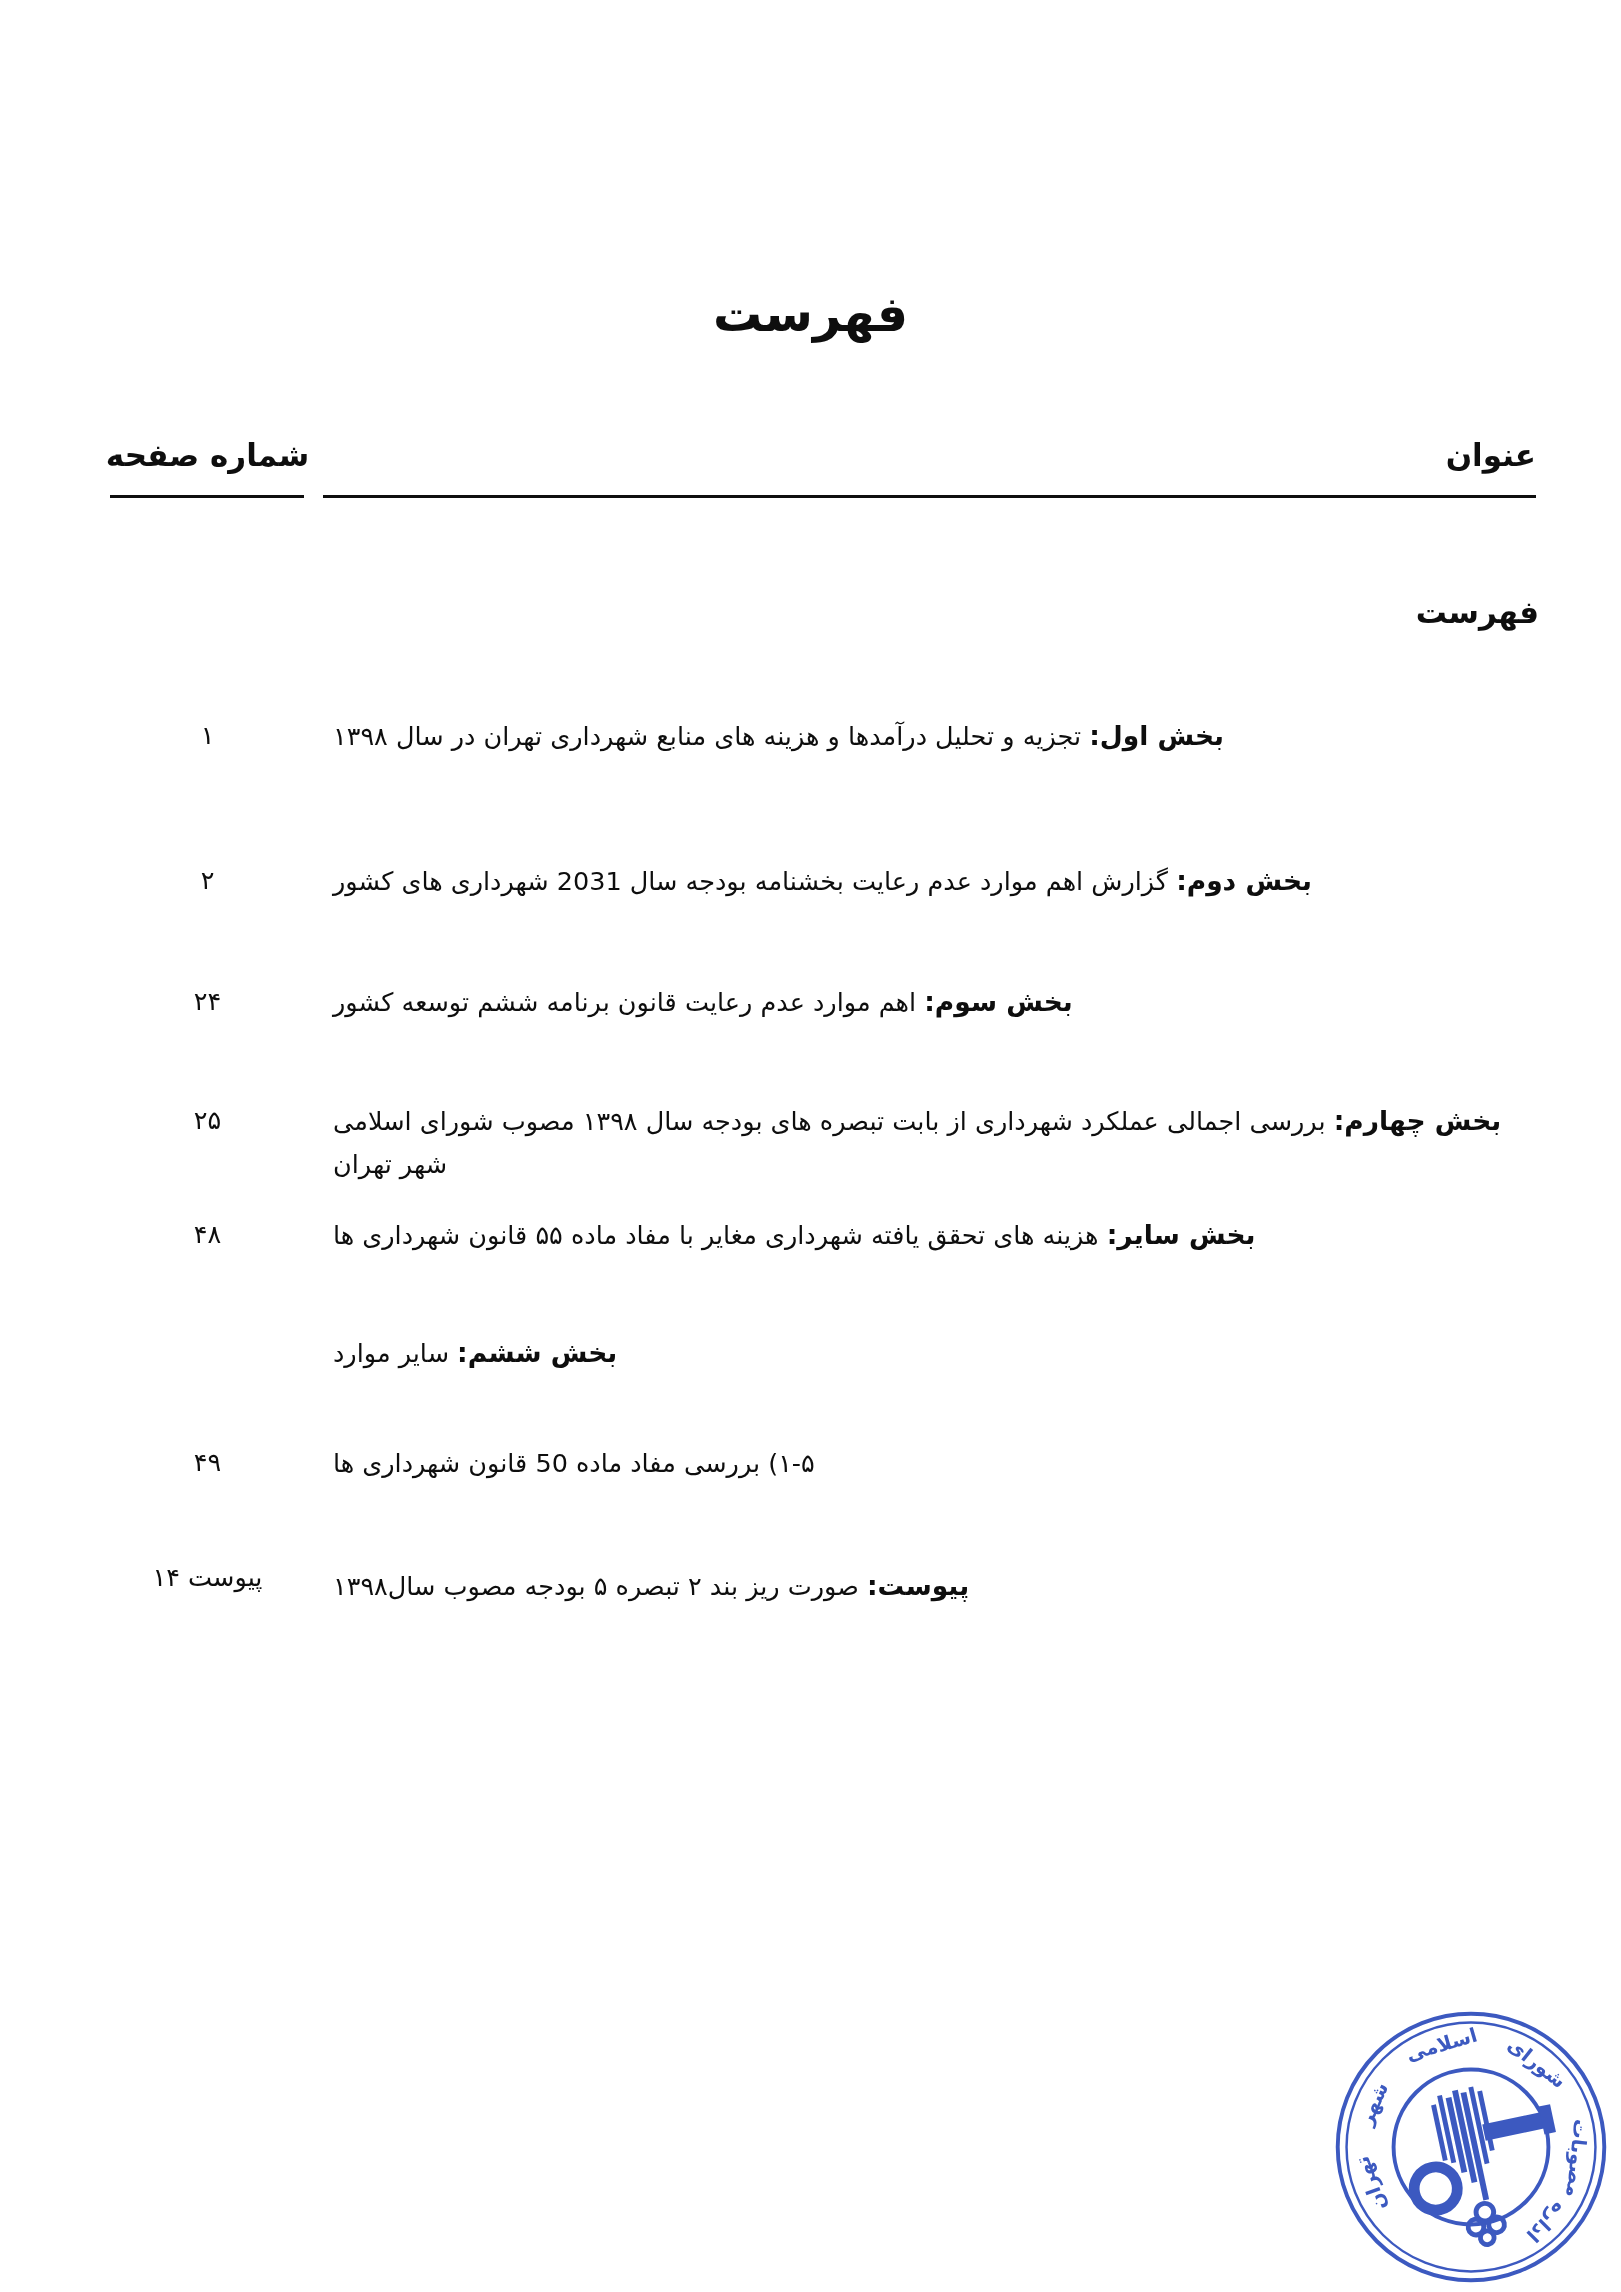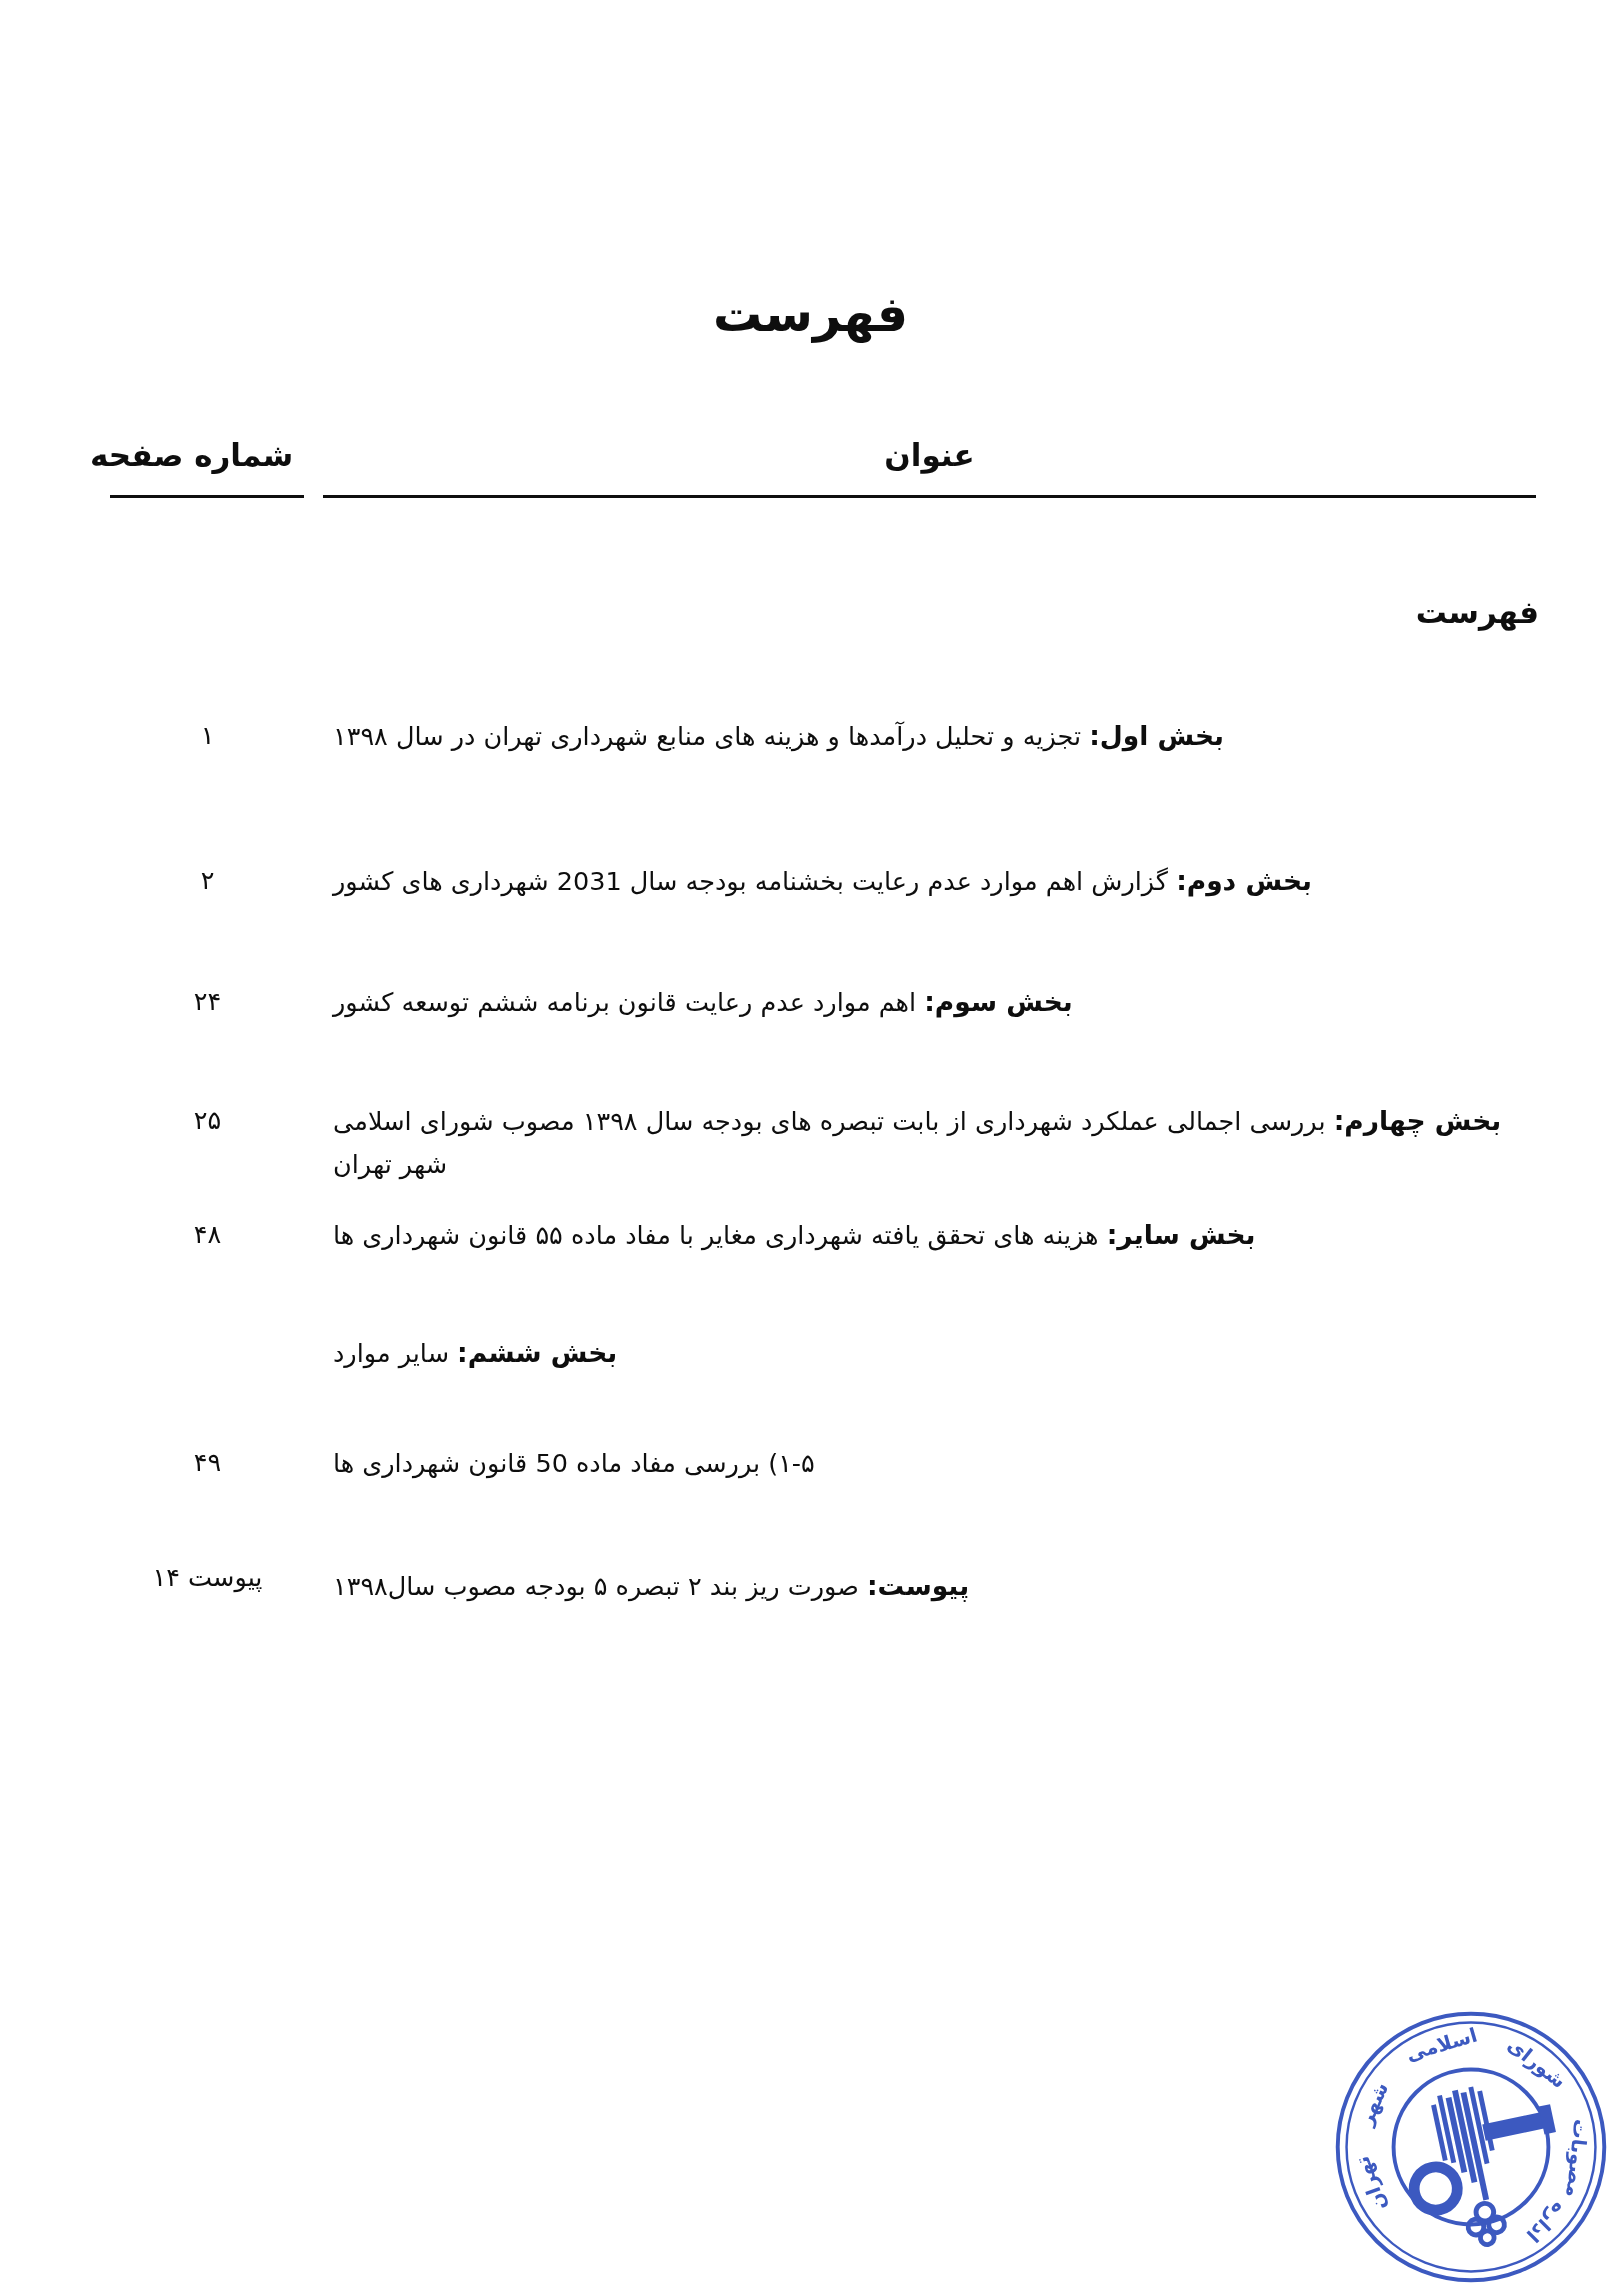--- a/index.html
+++ b/index.html
@@ -9,25 +9,25 @@
     overflow:hidden;
   }
   .abs{position:absolute;}
   
   .doc-title{
     top:286px;left:0;width:1621px;text-align:center;
     font-size:49px;font-weight:bold;
   }
   
   .page-col-label{
-    top:437px;left:90px;width:235px;text-align:left;
+    top:437px;left:90px;width:235px;text-align:center;
     font-size:31px;font-weight:bold;
   }
   .title-col-label{
-    top:437px;left:323px;width:1213px;text-align:center;
+    top:437px;left:323px;width:1213px;text-align:right;
     font-size:31px;font-weight:bold;
   }
   .rule{top:495px;height:2.9px;background:#0e0e0e;}
   .rule-page{left:110px;width:194px;}
   .rule-title{left:323px;width:1213px;}
   
   .toc-heading{
     top:594px;right:82px;font-size:31px;font-weight:bold;
     direction:rtl;text-align:right;
   }

